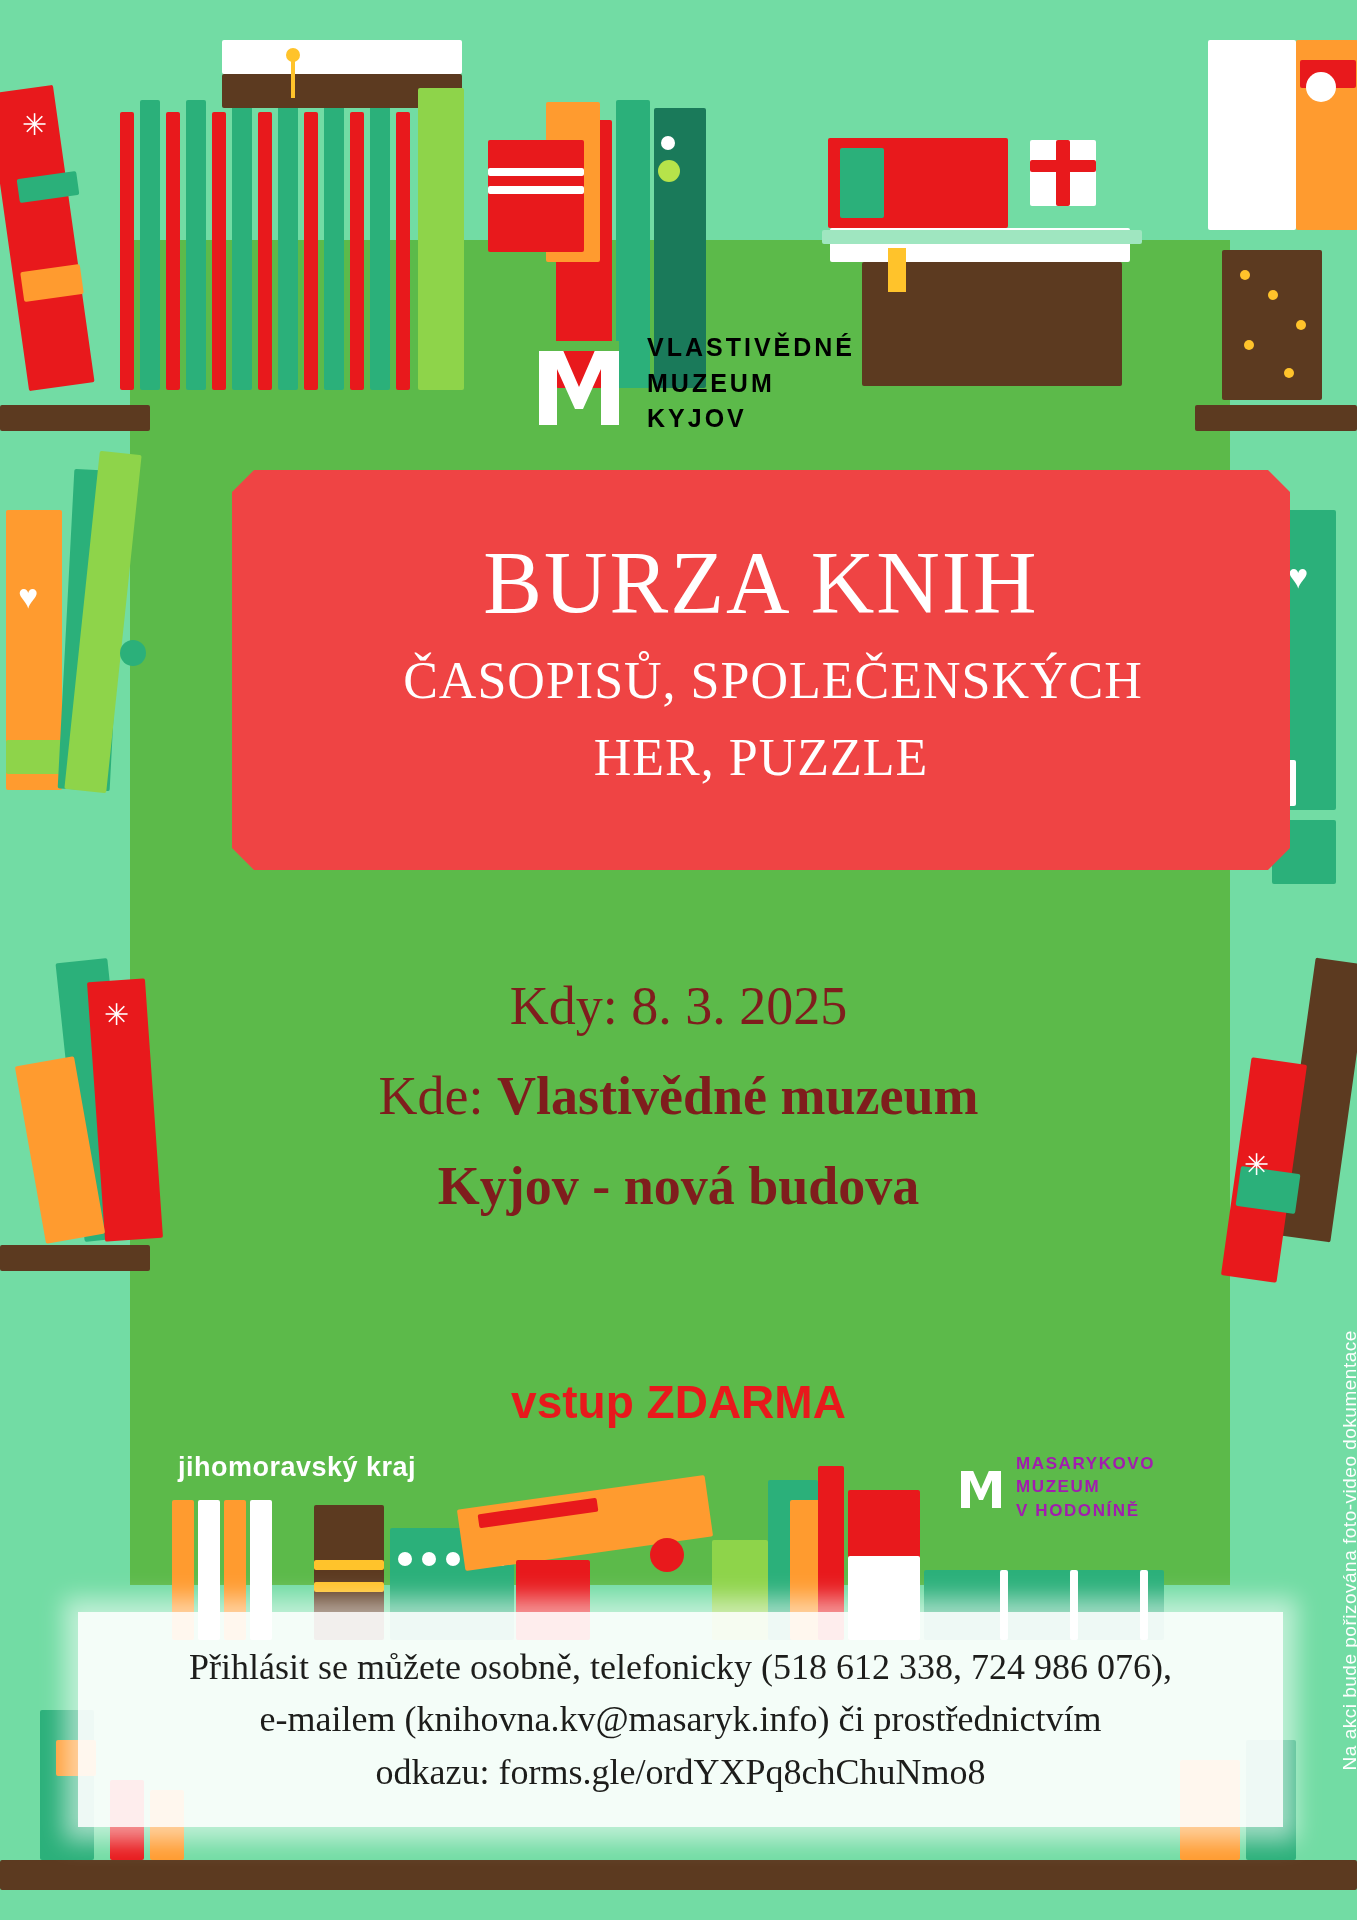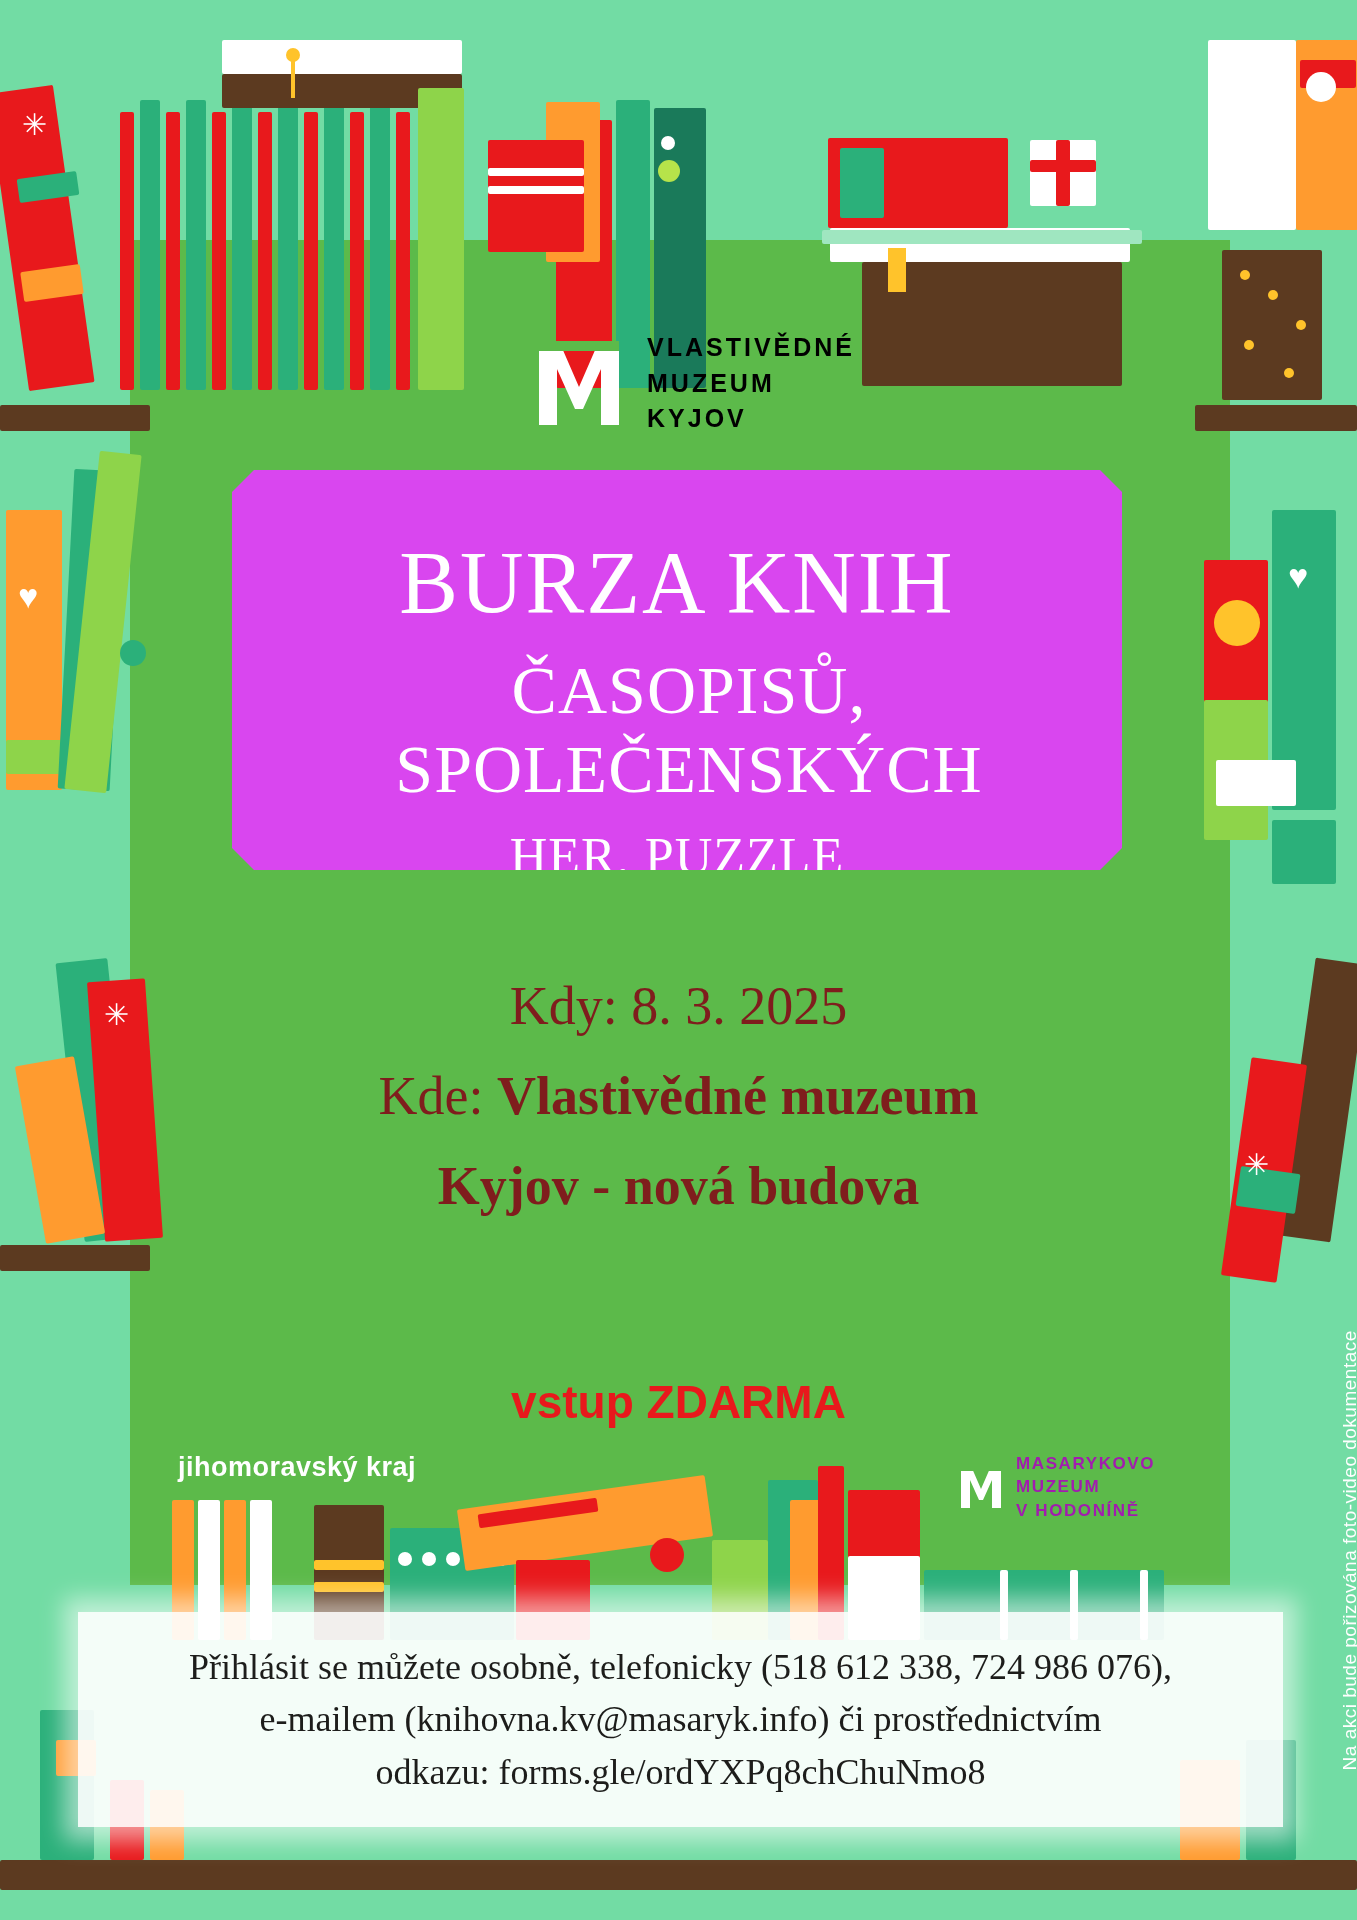--- a/index.html
+++ b/index.html
@@ -86,43 +86,43 @@
     letter-spacing: 3px;
     font-size: 25px;
     line-height: 1.42;
   }
 
   
   .ticket {
     position: absolute;
     left: 232px;
     top: 470px;
-    width: 890px;
+    width: 1058px;
     height: 400px;
-    background: #d946ef;
+    background: #ef4444;
     text-align: center;
     color: #ffffff;
     
     clip-path: polygon(
       0 22px, 22px 0,
       calc(100% - 22px) 0, 100% 22px,
       100% calc(100% - 22px), calc(100% - 22px) 100%,
       22px 100%, 0 calc(100% - 22px)
     );
   }
   .ticket h1 {
     margin: 0;
     padding-top: 62px;
     font-size: 88px;
     font-weight: normal;
     letter-spacing: 2px;
     font-family: "Liberation Serif", serif;
   }
   .ticket .sub1 {
-    font-size: 68px;
+    font-size: 52px;
     margin-top: 18px;
     letter-spacing: 1px;
     margin-left: 24px;
   }
   .ticket .sub2 {
     font-size: 52px;
     margin-top: 18px;
     letter-spacing: 1px;
   }
 

